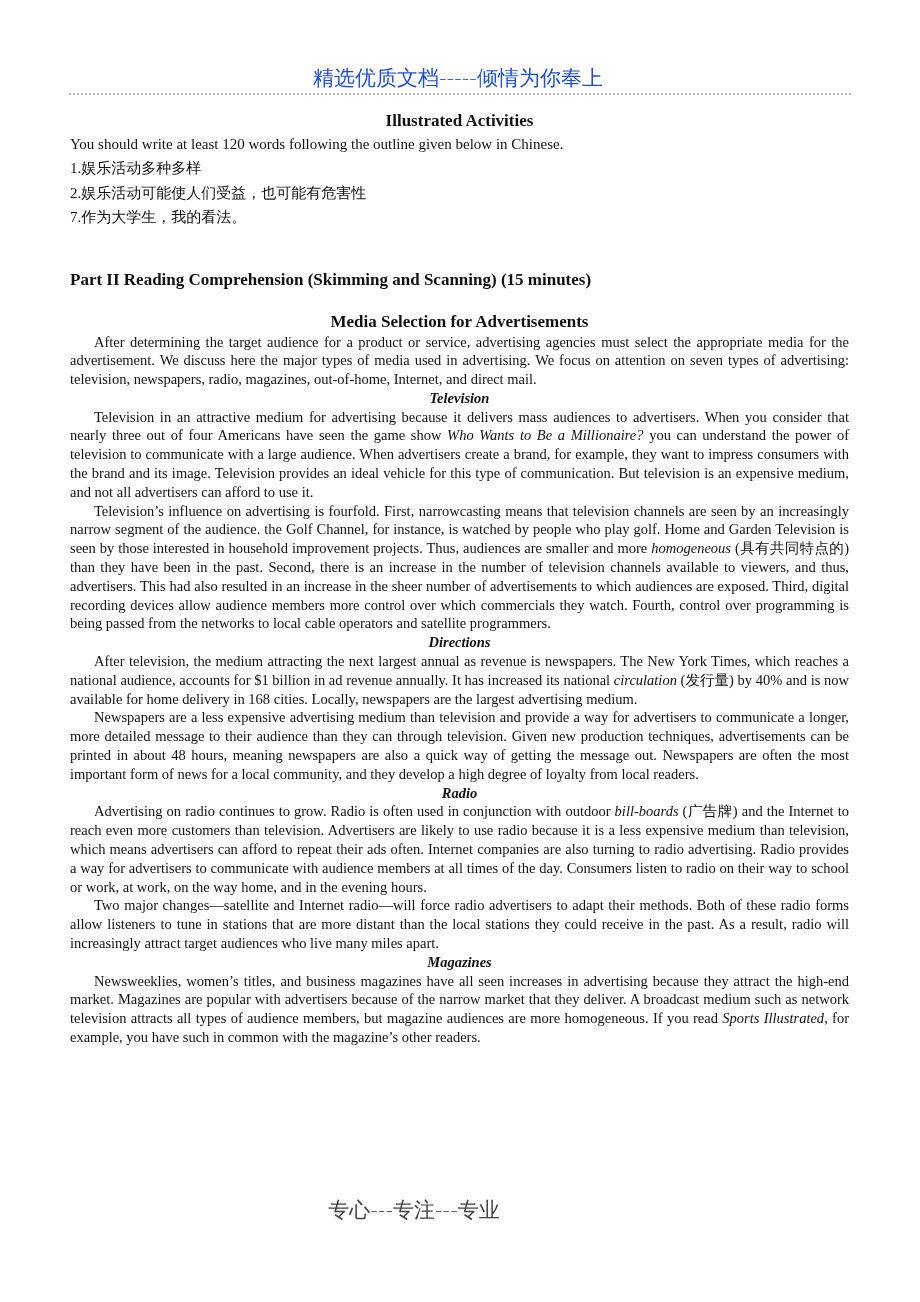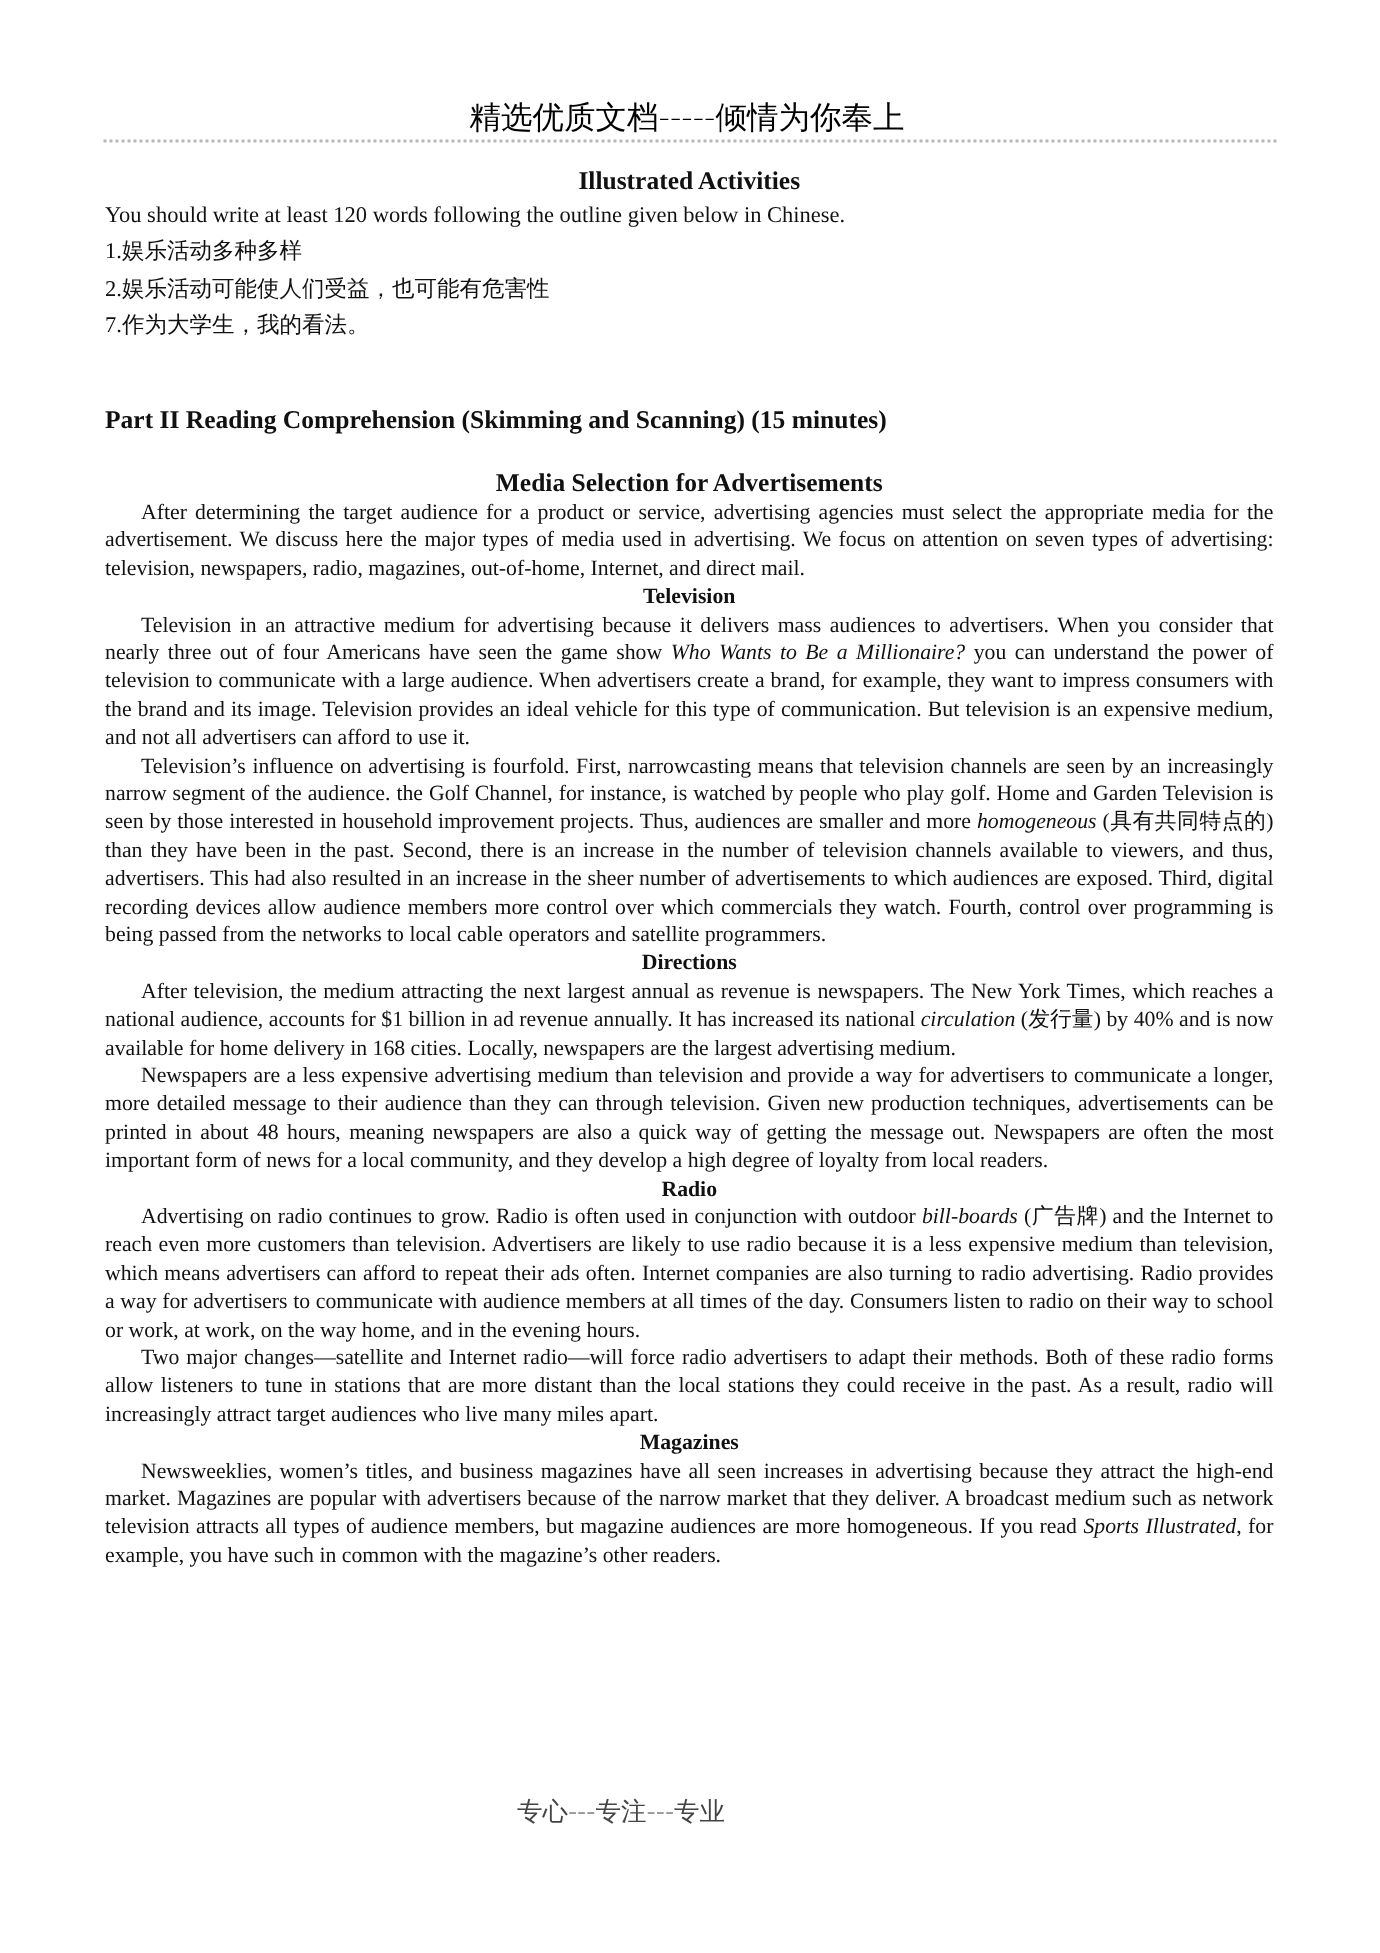--- a/index.html
+++ b/index.html
@@ -3,21 +3,21 @@
   <meta charset="utf-8">
   <style>
     html, body { margin: 0; padding: 0; background: #ffffff; }
     body {
       width: 920px; height: 1302px; position: relative; overflow: hidden;
       font-family: "Liberation Serif", "DejaVu Serif", serif;
       color: #111;
     }
     .page-header {
       position: absolute; top: 64px; left: 0; width: 916px;
-      text-align: center; font-size: 21px; color: #000000;
+      text-align: center; font-size: 21px; color: #1d4ed8;
       font-family: "DejaVu Sans", "Liberation Sans", sans-serif; font-weight: 300;
       letter-spacing: 0px;
     }
     .header-rule {
       position: absolute; top: 93px; left: 69px; width: 782px; height: 0;
       border-top: 2px dotted #b8b8b8;
     }
     .content {
       position: absolute; left: 70px; width: 779px; top: 110px;
     }
@@ -28,30 +28,30 @@
       font-weight: bold; font-size: 17px; text-align: center; margin: 0; line-height: 22px;
     }
     .dir-line { font-size: 15px; line-height: 24px; margin: 0; }
     .outline-line { font-size: 15px; line-height: 24.5px; margin: 0; }
     .gap1 { height: 38px; }
     .article-title {
       font-weight: bold; font-size: 17px; text-align: center; margin: 0;
       line-height: 22px; margin-top: 19px;
     }
     .sub-title {
-      font-weight: bold; font-size: 14.5px; text-align: center; margin: 0; line-height: 18.8px;
+      font-weight: bold; font-size: 14.5px; text-align: center; margin: 0; line-height: 18.8px; font-style: italic;
     }
     .para {
       font-size: 14.5px; line-height: 18.8px; margin: 0;
       text-align: justify; text-indent: 24px;
     }
     .para i { font-style: italic; }
     .page-footer {
       position: absolute; top: 1196px; left: 0; width: 828px;
-      text-align: center; font-size: 17px; color: #444;
+      text-align: center; font-size: 21px; color: #444;
       font-family: "DejaVu Sans", "Liberation Sans", sans-serif; font-weight: 300;
     }
   </style>
 </head>
 <body>
 
 <div class="page-header">精选优质文档-----倾情为你奉上</div>
 <div class="header-rule"></div>
 
 <div class="content">

